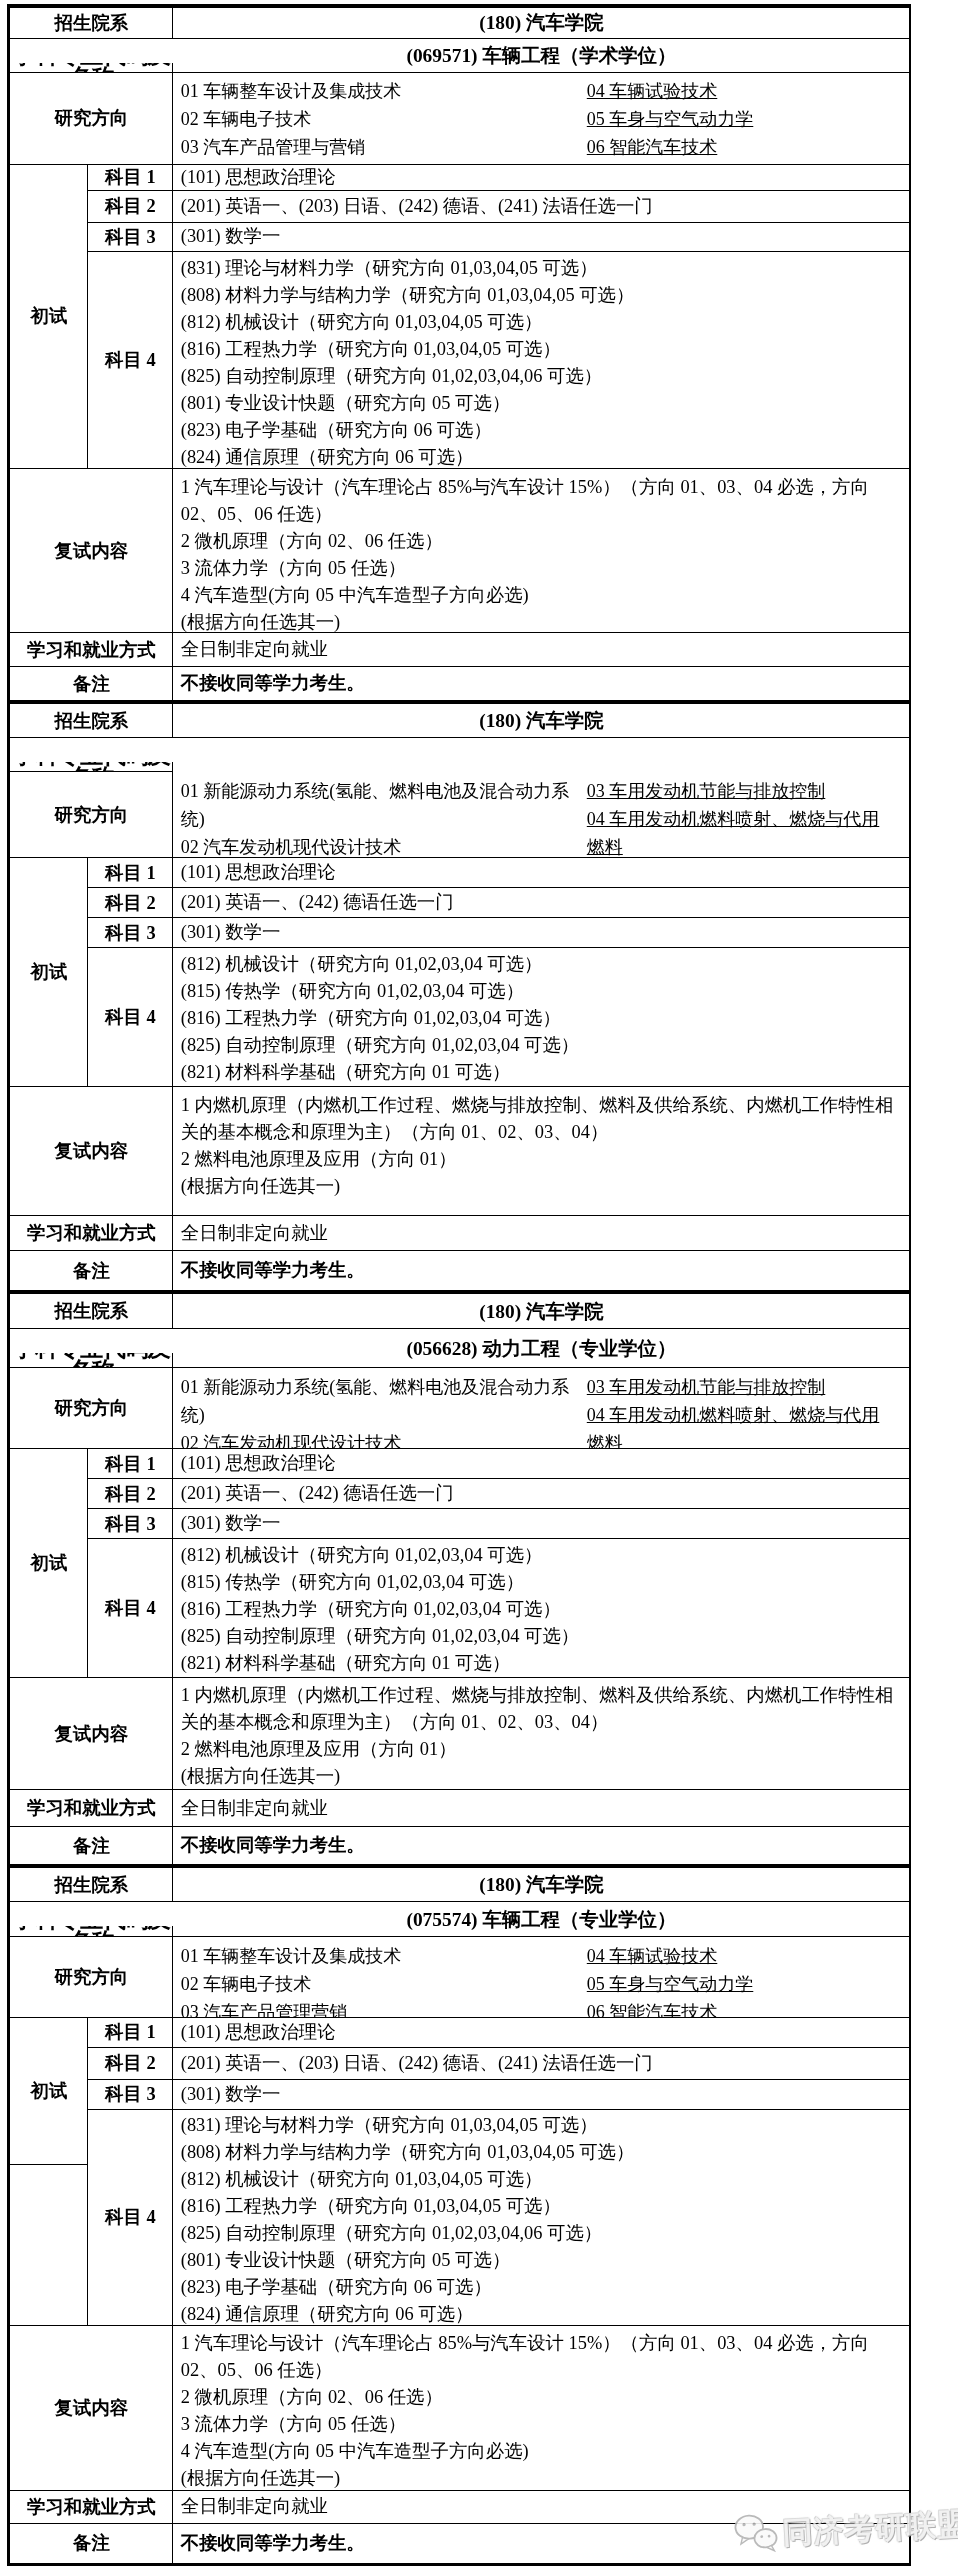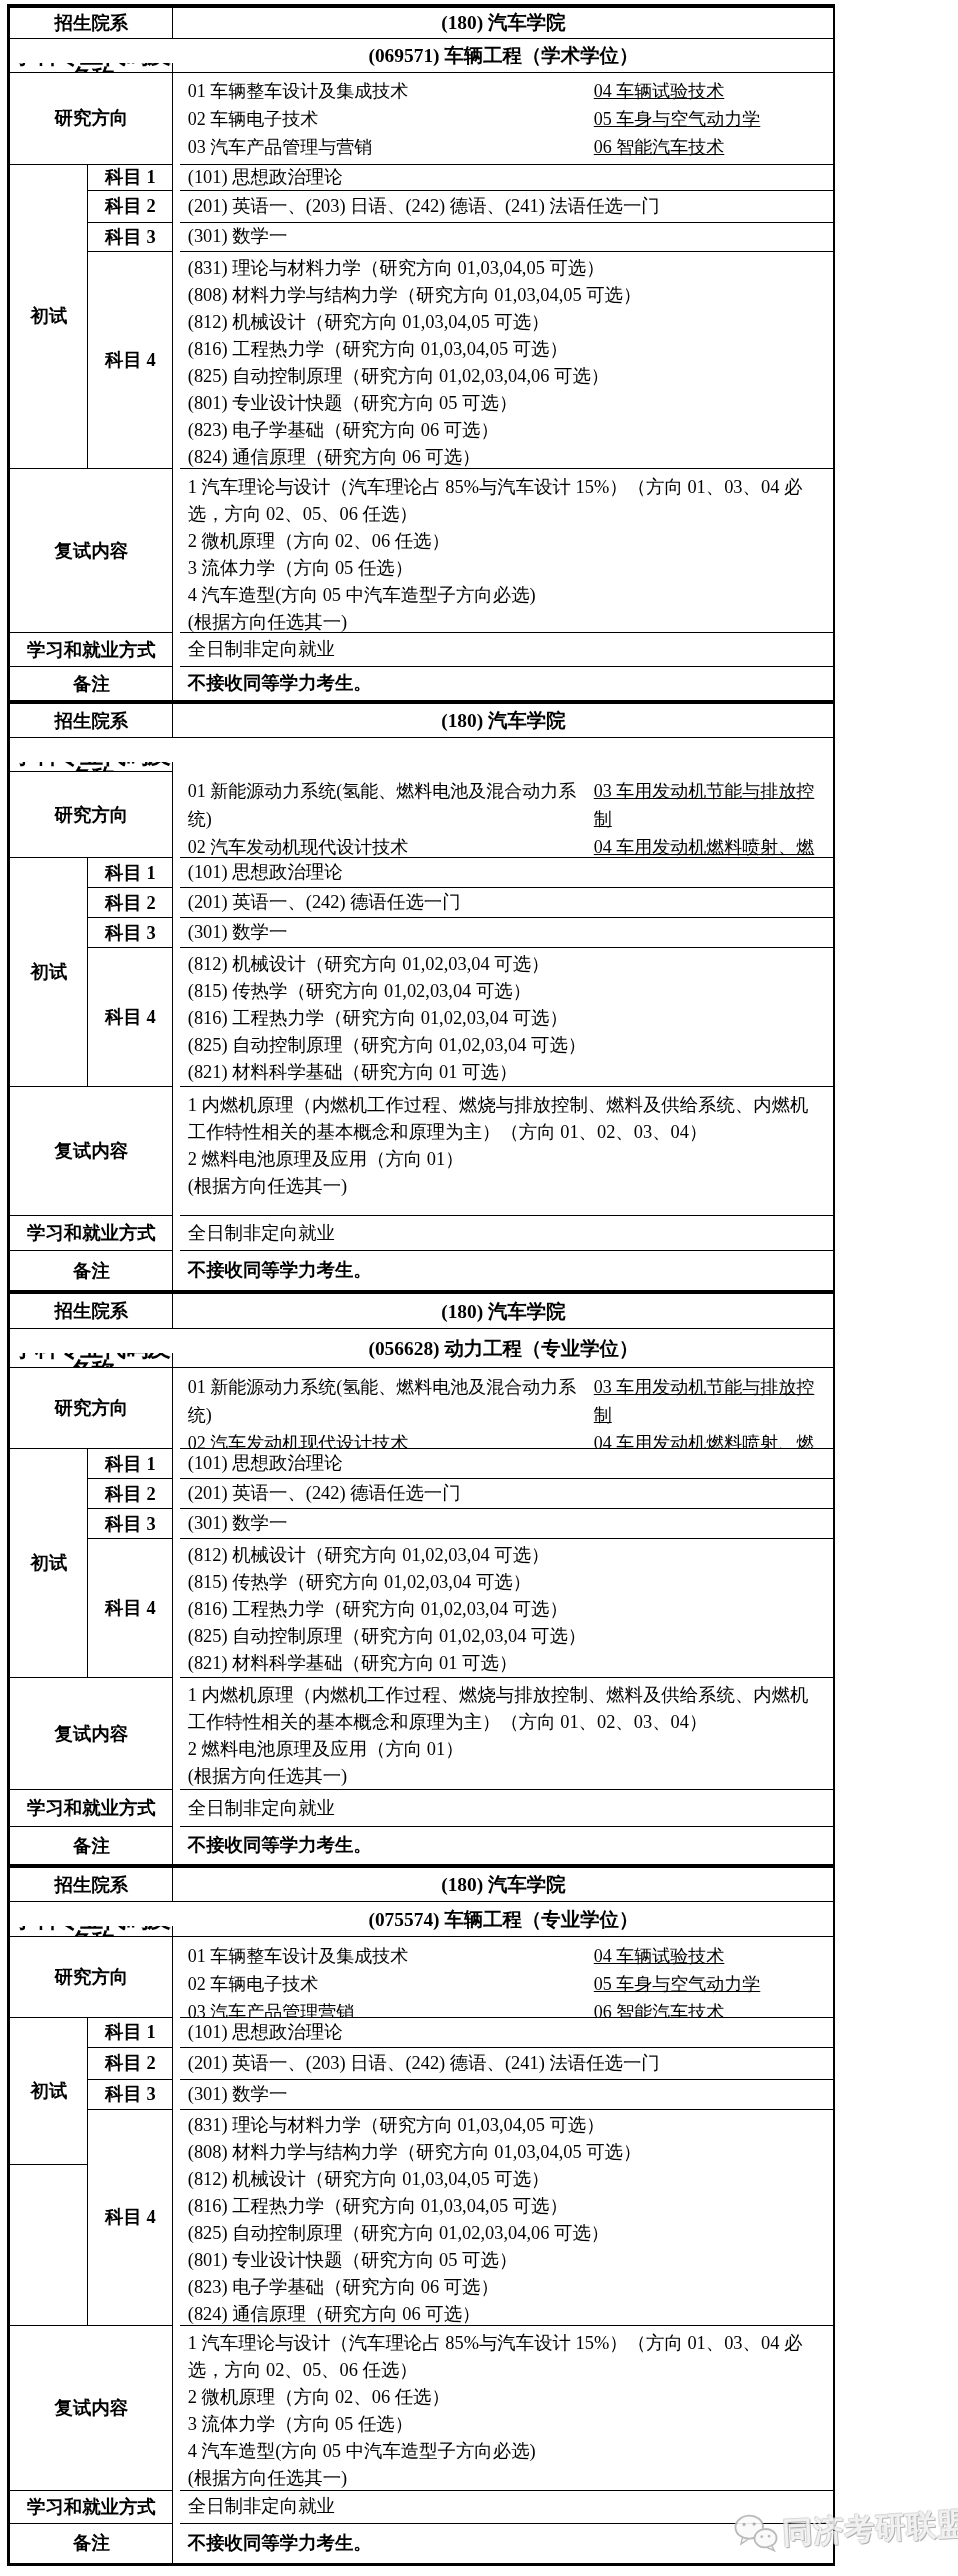--- a/index.html
+++ b/index.html
@@ -6,21 +6,21 @@
   #page{
     position:relative;
     width:959px;height:2576px;
     background:#fff;
     font-family:"Liberation Serif","DejaVu Serif",serif;
     color:#000;
     overflow:hidden;
     box-sizing:border-box;
     padding-top:3.7px;
   }
-  .tablewrap{margin-left:7.4px;width:828px;}
+  .tablewrap{margin-left:7.4px;width:904px;}
   .section{
     display:grid;
     grid-template-columns:78px 85px 1fr;
     border-left:3.7px solid #000;
     border-right:2.8px solid #000;
     border-top:4.6px solid #000;
     box-sizing:border-box;
     background:#fff;
   }
   .section.last{border-bottom:3.7px solid #000;}
@@ -41,21 +41,21 @@
   }
   .lbl.small{font-size:23px;letter-spacing:-0.5px;margin-top:24px;}
   .valcenter{
     font-weight:bold;font-size:19.4px;
     display:flex;align-items:center;justify-content:center;
     text-align:center;
   }
   .content{
     font-size:18.4px;line-height:27px;
     padding:1.8px 13px 1.8px 7.4px;
-    display:flex;align-items:center;margin-left:7px;
+    display:flex;align-items:center;
   }
   .content.topalign{align-items:flex-start;padding-top:2.8px;}
   .pre{white-space:pre-line;}
   .boldtxt{font-weight:bold;}
   .dirs{display:flex;width:100%;font-size:18px;line-height:28px;padding-top:1.8px;}
   .dirs .dl{width:406px;white-space:pre-line;}
   .dirs .dr{flex:1;white-space:pre-line;text-decoration:underline;}
   .watermark{
     position:absolute;
     left:733px;top:2500px;

